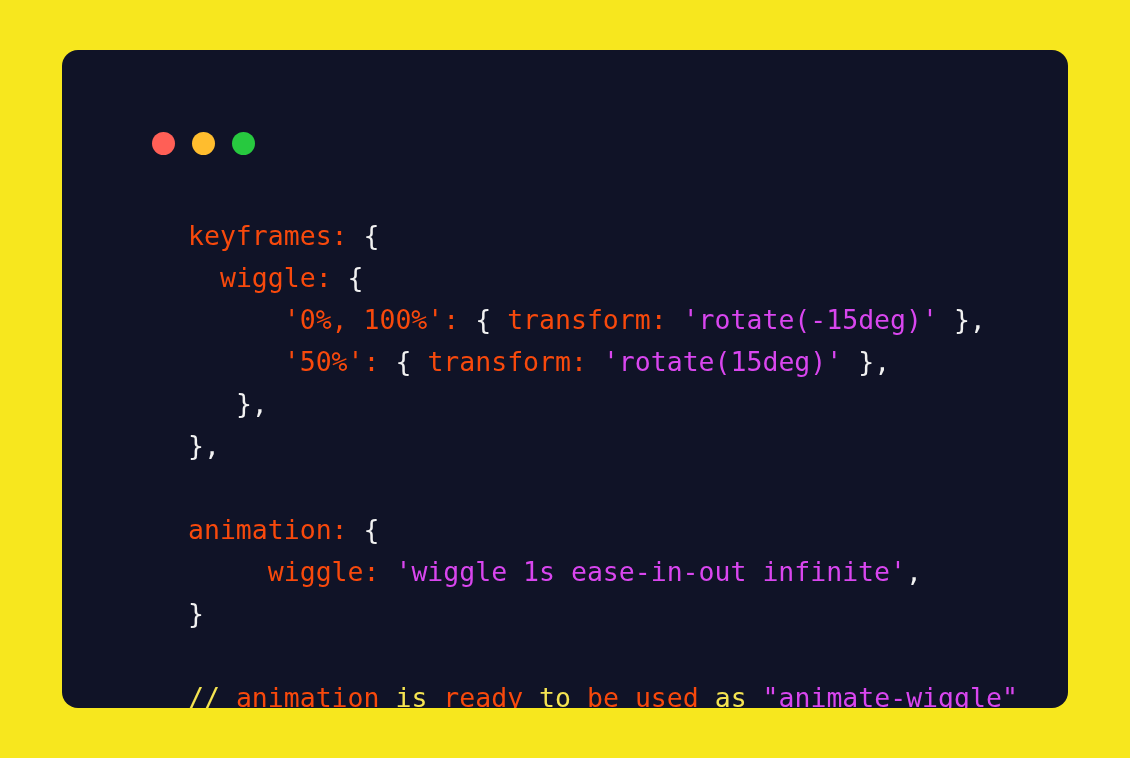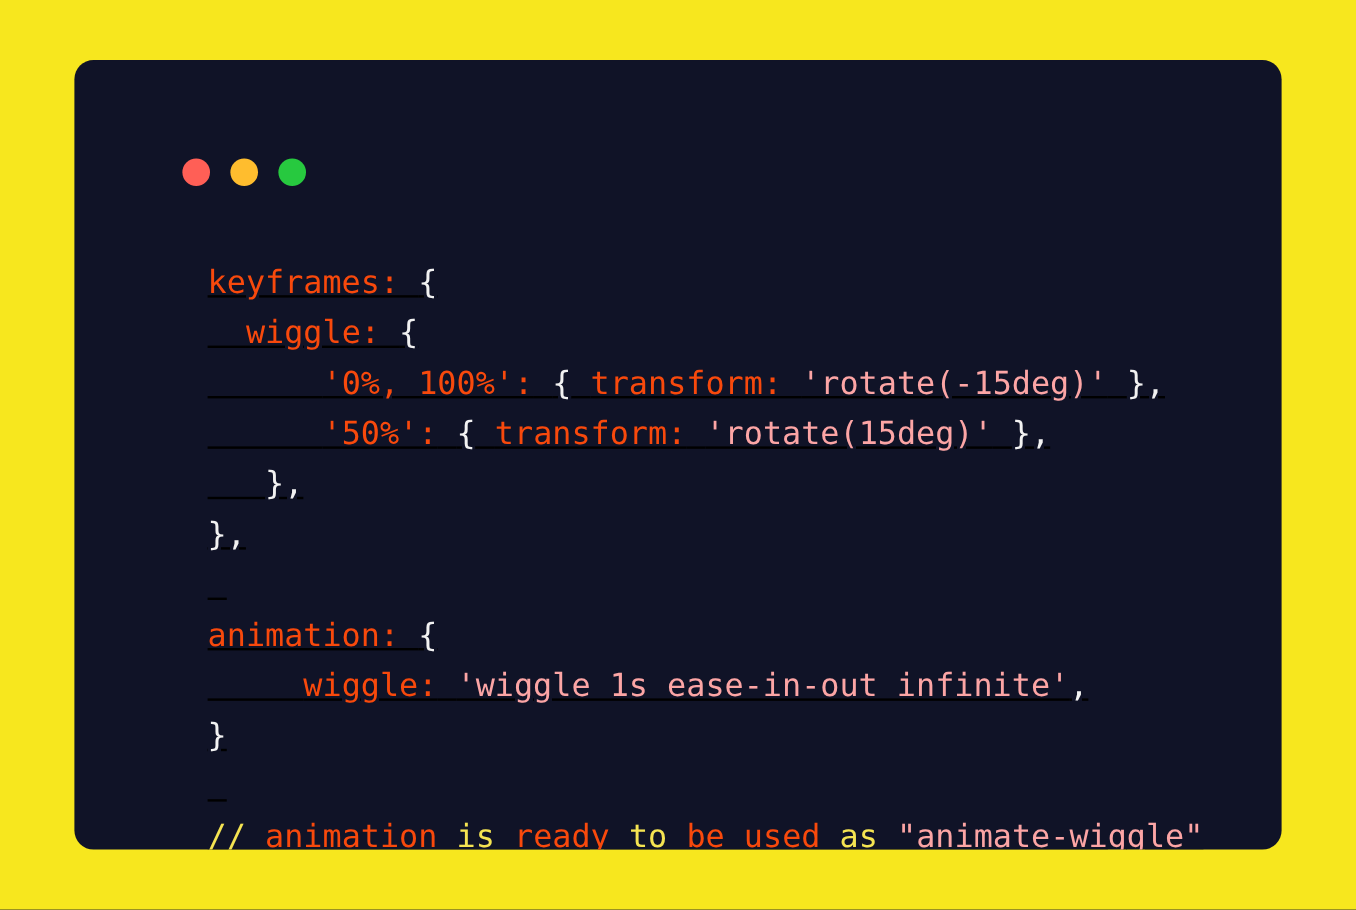--- a/index.html
+++ b/index.html
@@ -47,24 +47,23 @@
 
   .dot {
     width: 23px;
     height: 23px;
     border-radius: 50%;
     display: block;
   }
 
   .code-body {
     position: absolute;
-    left: 111px;
+    left: 126px;
     top: 152px;
     right: 24px;
-    text-decoration: underline;
   }
 
   .code-line {
     height: 42px;
     line-height: 42px;
     font-size: 26.5px;
     letter-spacing: 0px;
     white-space: pre;
     font-family: "DejaVu Sans Mono", "Liberation Mono", monospace;
   }
@@ -72,21 +71,21 @@
   .code-line.blank {
     height: 42px;
   }
 
   .tok {
     white-space: pre;
   }
 
   .t-key    { color: #f8490c; }
   .t-punct  { color: #f2f2f2; }
-  .t-string { color: #fca5a5; }
+  .t-string { color: #d946ef; }
   .t-yellow { color: #f5e452; }
   .t-orange { color: #f8490c; text-align: right; }
   .t-plain  { color: #f2f2f2; }
 </style>
 </head>
 <body>
 
 <div class="stage">
 
   <div class="code-card">

